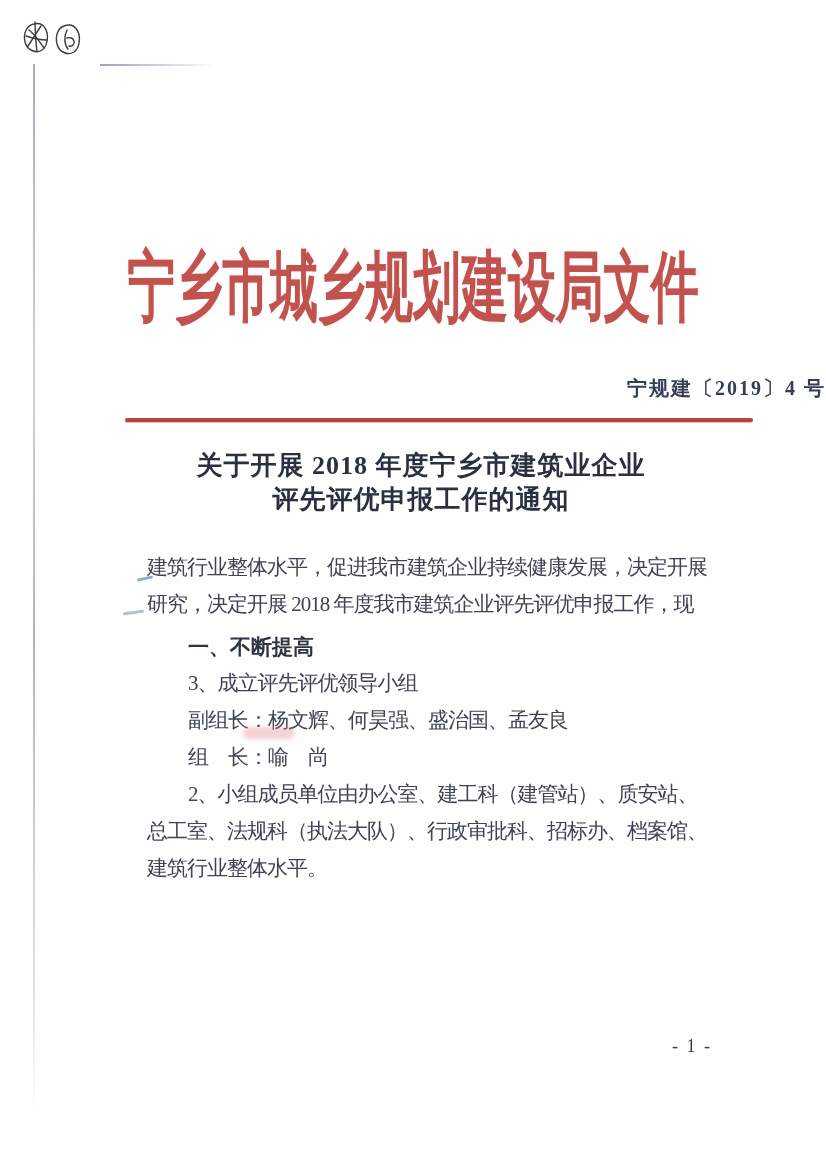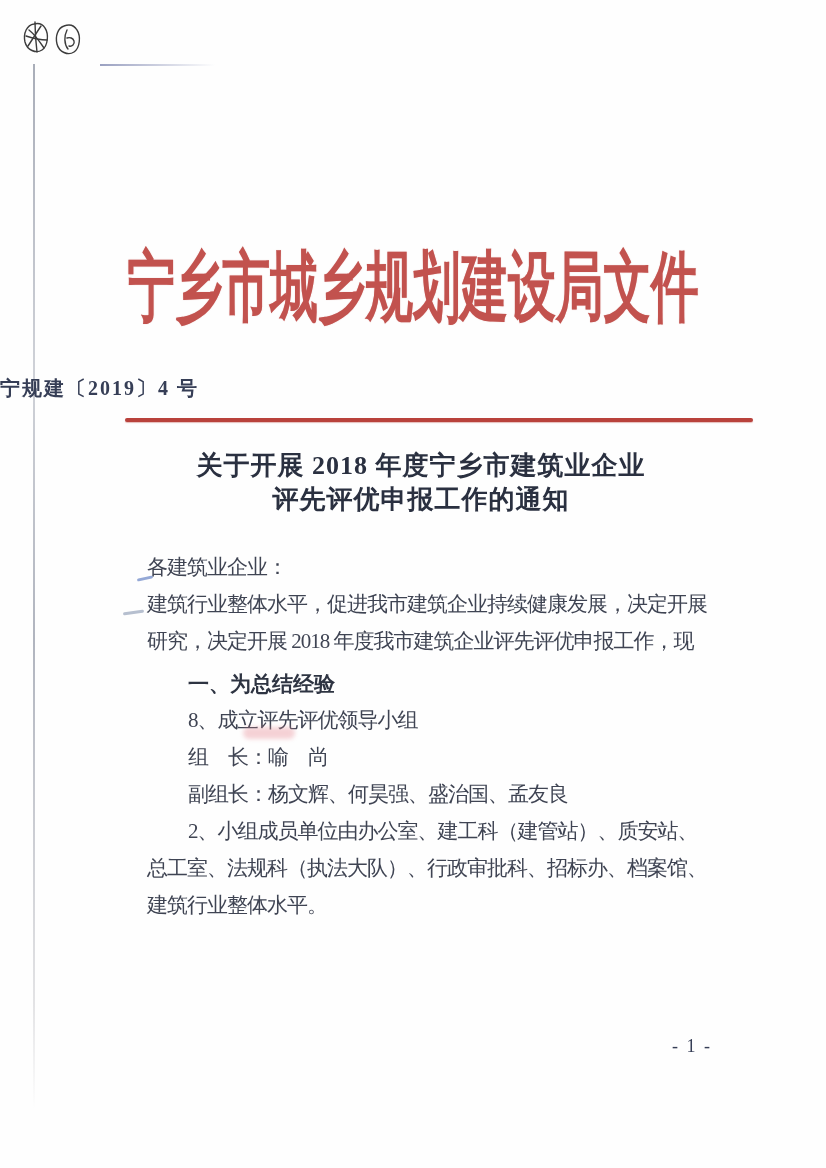--- a/index.html
+++ b/index.html
@@ -39,21 +39,21 @@
   
   .header-title {
     position: absolute; top: 236px; left: 0; width: 100%;
     text-align: center; white-space: nowrap;
     font-size: 68px; font-weight: bold; color: var(--header-red, #c2524e);
     transform: scale(0.70, 1.13); transform-origin: 50% 0;
     text-shadow: 0 0 1px rgba(194,82,78,0.5);
   }
   .doc-number {
     position: absolute; top: 375px; left: 0; width: 100%;
-    text-align: left; font-size: 20px; font-weight: bold;
+    text-align: right; font-size: 20px; font-weight: bold;
     color: var(--number-ink, #363e56); letter-spacing: 2px;
   }
   .red-rule {
     position: absolute; top: 418px; left: 125px; width: 628px; height: 4px;
     background: var(--rule-red, #b9423c); border-radius: 2px;
     box-shadow: 0 1px 1px rgba(185,66,60,0.35);
   }
   .doc-title {
     position: absolute; top: 449px; left: 8px; width: 100%;
     text-align: center; font-size: 26px; font-weight: bold;
@@ -100,27 +100,26 @@
   <div class="doc-number">宁规建〔2019〕4 号</div>
 
   <div class="red-rule"></div>
 
   <div class="doc-title">
     <div>关于开展 2018 年度宁乡市建筑业企业</div>
     <div>评先评优申报工作的通知</div>
   </div>
 
   <div class="body-text">
-    <div class="line">各建筑业企业：</div>
     <div class="line">建筑行业整体水平，促进我市建筑企业持续健康发展，决定开展</div>
     <div class="line">研究，决定开展 2018 年度我市建筑企业评先评优申报工作，现</div>
-    <div class="line indent heading">一、为总结经验</div>
-    <div class="line indent">8、成立评先评优领导小组</div>
+    <div class="line indent heading">一、不断提高</div>
+    <div class="line indent">3、成立评先评优领导小组</div>
+    <div class="line indent">副组长：杨文辉、何昊强、盛治国、孟友良</div>
     <div class="line indent">组　长：喻　尚</div>
-    <div class="line indent">副组长：杨文辉、何昊强、盛治国、孟友良</div>
     <div class="line indent">2、小组成员单位由办公室、建工科（建管站）、质安站、</div>
     <div class="line">总工室、法规科（执法大队）、行政审批科、招标办、档案馆、</div>
     <div class="line">建筑行业整体水平。</div>
   </div>
 
   <div class="pen-mark-1"></div>
   <div class="pen-mark-2"></div>
   <div class="ink-smudge"></div>
 
   <div class="page-number">- 1 -</div>

